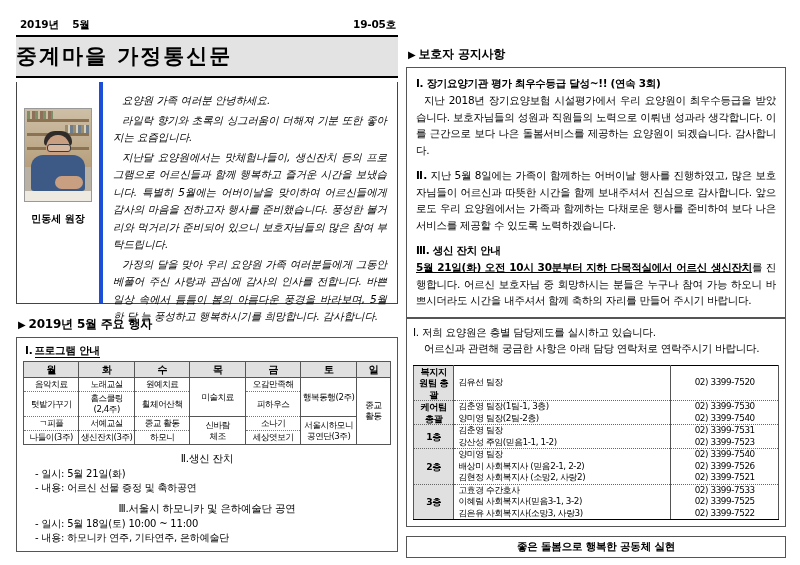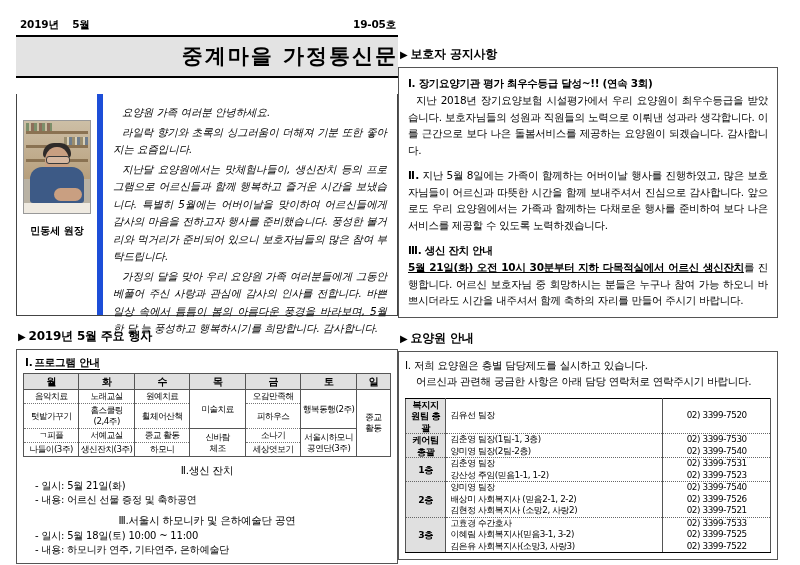--- a/index.html
+++ b/index.html
@@ -14,21 +14,21 @@
     color: #000;
     overflow: hidden;
   }
   .page {
     position: relative;
     width: 800px;
     height: 565px;
     box-sizing: border-box;
     padding: 18px 16px 10px 16px;
     display: flex;
-    gap: 0;
+    gap: 8px;
   }
   .col-left {
     width: 382px;
     flex: 0 0 382px;
   }
   .col-right {
     width: 380px;
     flex: 0 0 380px;
     padding-top: 16px;
   }
@@ -41,42 +41,42 @@
     font-size: 10.5px;
     font-weight: bold;
     letter-spacing: -0.2px;
     padding: 0 2px 3px 4px;
   }
   .issue-date span { margin-right: 10px; }
   .masthead {
     border-top: 2px solid #000;
     border-bottom: 2px solid #000;
     background: #e3e3e3;
-    text-align: right;
+    text-align: left;
     padding: 5px 0 6px 0;
-    margin-bottom: 16px;
+    margin-bottom: 4px;
   }
   .masthead-title {
     font-size: 21px;
     font-weight: bold;
     letter-spacing: 2px;
   }
 
   
   .greet-box {
     border: 1px solid #444;
     border-top: none;
     display: flex;
     height: 222px;
     box-sizing: border-box;
   }
   .greet-photo-cell {
     width: 86px;
     flex: 0 0 86px;
-    border-right: 6px solid #1d4ed8;
+    border-right: 4px solid #1d4ed8;
     display: flex;
     flex-direction: column;
     align-items: center;
     justify-content: flex-start;
     padding-top: 26px;
     box-sizing: border-box;
   }
   .photo {
     width: 66px;
     height: 92px;
@@ -413,23 +413,20 @@
 
       <div class="n-item">
         <div class="n-title">
           <span class="rn">Ⅲ.</span>
           <span>생신 잔치 안내</span>
         </div>
         <div class="n-body"><span class="uline">5월 21일(화) 오전 10시 30분부터 지하 다목적실에서 어르신 생신잔치</span><span>를 진행합니다. 어르신 보호자님 중 회망하시는 분들은 누구나 참여 가능 하오니 바쁘시더라도 시간을 내주셔서 함께 축하의 자리를 만들어 주시기 바랍니다.</span></div>
       </div>
     </div>
 
-    <div class="sec-head">
-      <span class="tri">▶</span><span>요양원 안내</span>
-    </div>
 
     <div class="panel">
       <div class="info-lead">
         <span class="rn">Ⅰ.</span>
         <span>저희 요양원은 층별 담당제도를 실시하고 있습니다.</span>
         <span class="sub">어르신과 관련해 궁금한 사항은 아래 담당 연락처로 연락주시기 바랍니다.</span>
       </div>
 
       <table class="staff">
         <tbody>

